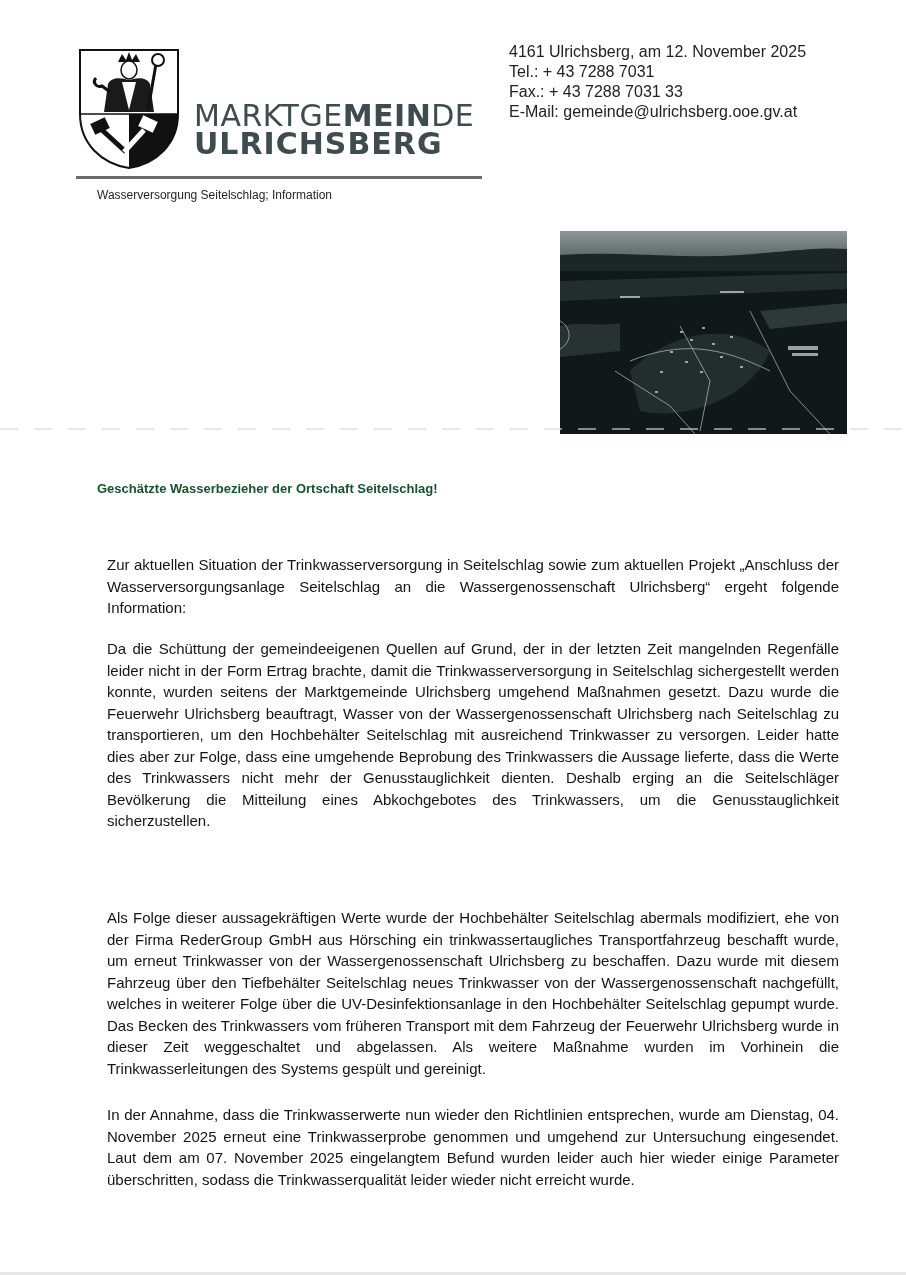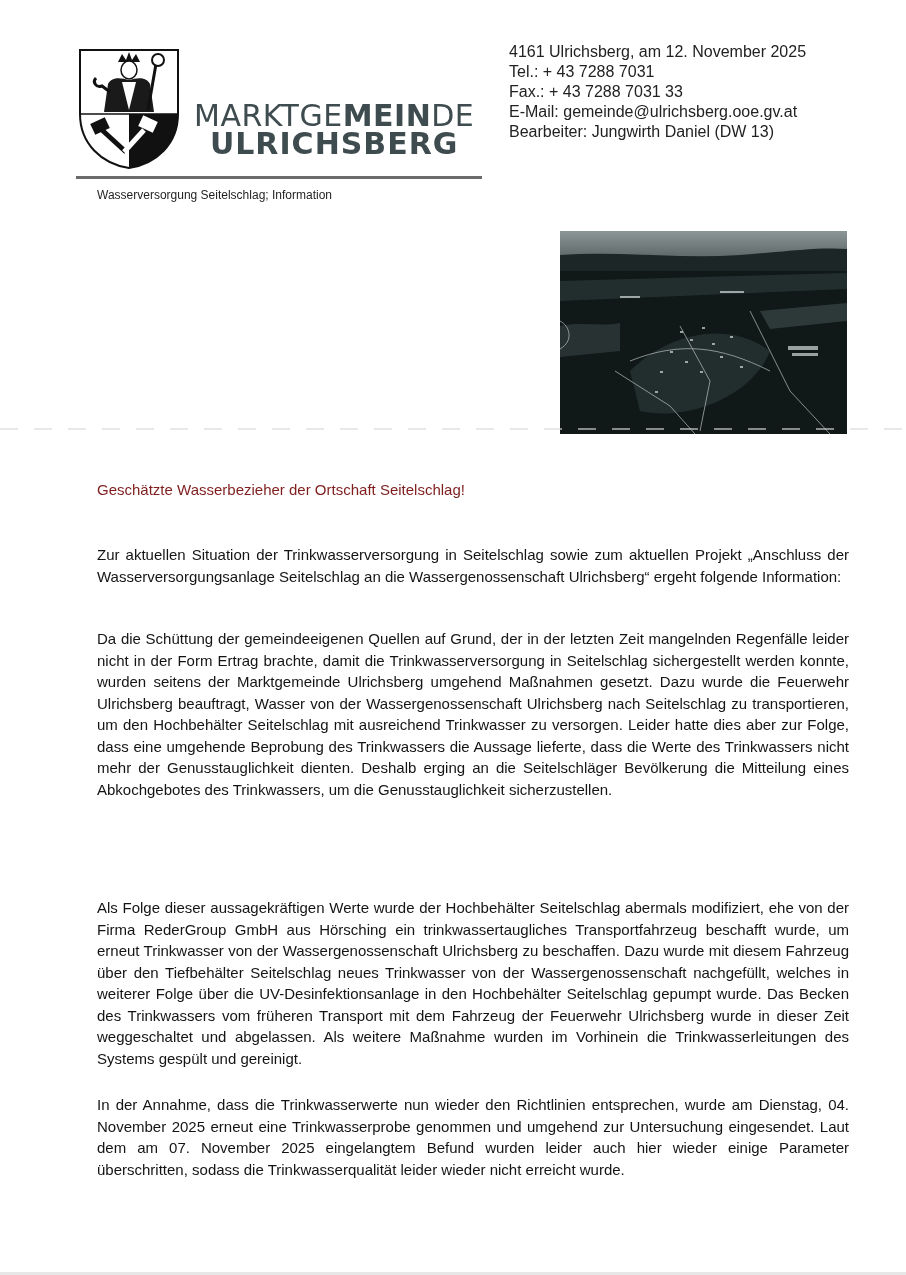--- a/index.html
+++ b/index.html
@@ -11,52 +11,52 @@
       position: absolute; left: 78px; top: 48px; width: 102px; height: 122px;
     }
     .brand {
       position: absolute; left: 194px; top: 101px;
       font-family: "DejaVu Sans", sans-serif; color: #3f4c4f;
       line-height: 1;
     }
     .brand .l1 { font-size: 30px; letter-spacing: 0.5px; font-weight: 300; display: block; height: 27px; }
     .brand .l1 .thin { font-weight: normal; -webkit-text-stroke: 0; }
     .brand .l1 .bold { font-weight: bold; }
-    .brand .l2 { font-size: 30px; font-weight: bold; letter-spacing: 1px; display: block; margin-top: 1px; text-align: center; }
+    .brand .l2 { font-size: 30px; font-weight: bold; letter-spacing: 1px; display: block; margin-top: 1px; }
     .rule {
       position: absolute; left: 76px; top: 176px; width: 406px; height: 3px; background: #6b6b6b;
     }
     .subject {
       position: absolute; left: 97px; top: 188px; font-size: 12px; color: #1f1f1f;
     }
     .contact {
       position: absolute; left: 509px; top: 42px; font-size: 16px; line-height: 20px; color: #222;
     }
     .contact div { white-space: nowrap; }
     .photo {
       position: absolute; left: 560px; top: 231px; width: 287px; height: 203px;
       background: #0f1616; overflow: hidden;
     }
     .scan-line {
       position: absolute; left: 0; top: 428px; width: 906px; height: 2px;
       background: repeating-linear-gradient(90deg, #d8d8d8 0 18px, transparent 18px 34px);
       opacity: 0.6;
     }
     .greeting {
-      position: absolute; left: 97px; top: 481px; font-size: 15px; color: #7f1d1d;
+      position: absolute; left: 97px; top: 481px; font-size: 13px; color: #14532d; font-weight: bold;
     }
     .body {
       position: absolute; left: 97px; width: 752px;
       font-size: 15px; line-height: 21.5px; text-align: justify; color: #141414;
     }
     .p1 { top: 544px; }
     .p2 { top: 628px; }
     .p3 { top: 897px; }
     .p4 { top: 1094px; }
-    .body p { margin: 0; }
+    .body p { margin: 10px; }
     .bottom-edge {
       position: absolute; left: 0; top: 1272px; width: 906px; height: 3px; background: #e7e7e7;
     }
   </style>
 </head>
 <body>
 
 <svg class="crest" viewBox="0 0 102 122">
   <path d="M2 2 H100 V66 C100 96 78 116 51 120 C24 116 2 96 2 66 Z" fill="#fff" stroke="#111" stroke-width="2"></path>
   <line x1="2" y1="66" x2="100" y2="66" stroke="#111" stroke-width="1.5"></line>
@@ -83,21 +83,20 @@
 
 <div class="rule"></div>
 
 <div class="subject">Wasserversorgung Seitelschlag; Information</div>
 
 <div class="contact">
   <div>4161 Ulrichsberg, am 12. November 2025</div>
   <div>Tel.: + 43 7288 7031</div>
   <div>Fax.: + 43 7288 7031 33</div>
   <div>E-Mail: gemeinde@ulrichsberg.ooe.gv.at</div>
-  <div>Bearbeiter: Jungwirth Daniel (DW 13)</div>
 </div>
 
 <svg class="photo" viewBox="0 0 287 203" preserveAspectRatio="none">
   <defs>
     <linearGradient id="sky" x1="0" y1="0" x2="0" y2="1">
       <stop offset="0" stop-color="#8d9696"></stop>
       <stop offset="1" stop-color="#5e6868"></stop>
     </linearGradient>
   </defs>
   <rect x="0" y="0" width="287" height="203" fill="#101818"></rect>

